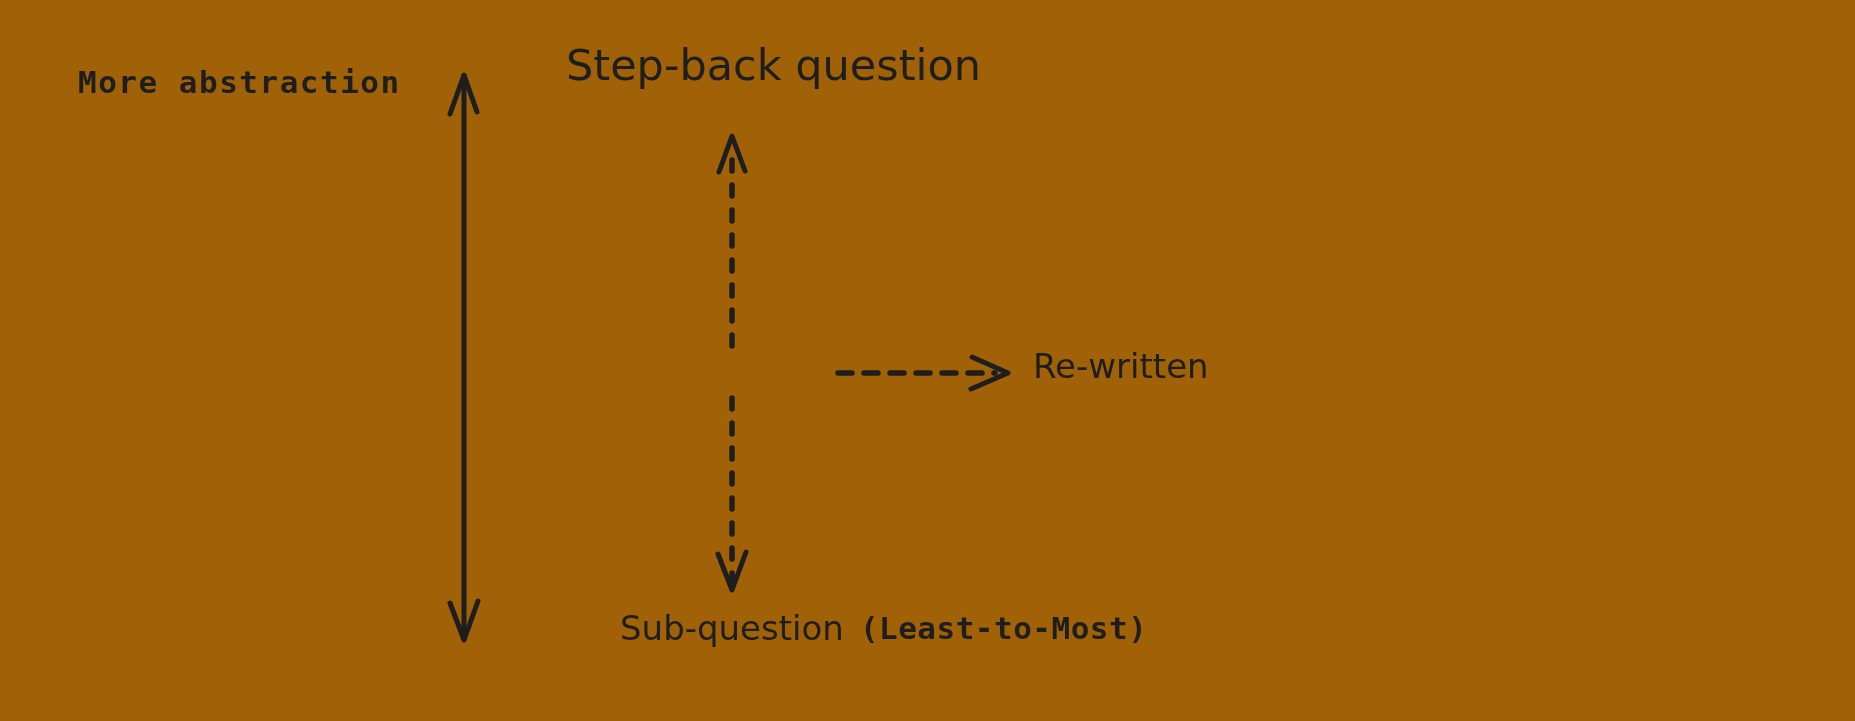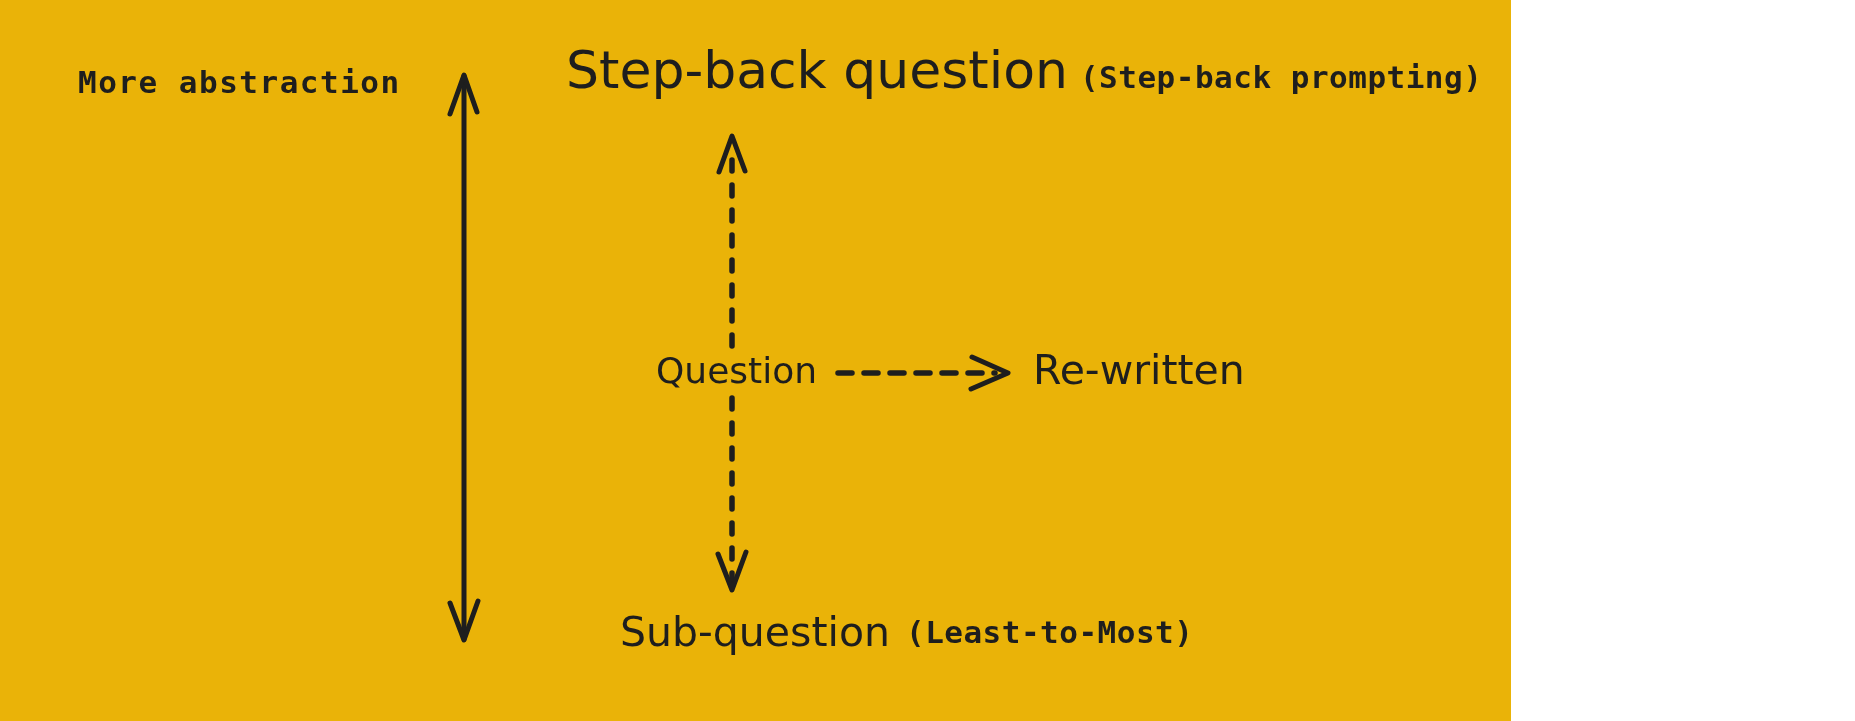--- a/index.html
+++ b/index.html
@@ -2,23 +2,23 @@
 <html><head>
 <meta charset="utf-8">
 <style>
   html, body {
     margin: 0;
     padding: 0;
     background: #ffffff;
   }
   .canvas {
     position: relative;
-    width: 1511px;
+    width: 1855px;
     height: 721px;
-    background: #eab308;
+    background: #a16207;
     overflow: hidden;
     color: #1e1e1e;
   }
   .arrow-layer {
     position: absolute;
     left: 0;
     top: 0;
     width: 1855px;
     height: 721px;
   }
@@ -33,22 +33,22 @@
     font-size: 31px;
     letter-spacing: 1.5px;
     color: #1e1e1e;
   }
   .hand {
     font-family: "DejaVu Sans", "Liberation Sans", sans-serif;
     font-weight: normal;
     color: #1e1e1e;
     white-space: nowrap;
   }
-  .hand.xl { font-size: 52px; }
-  .hand.lg { font-size: 41px; }
+  .hand.xl { font-size: 43px; }
+  .hand.lg { font-size: 34px; }
   .hand.md { font-size: 36px; }
   .node-row {
     position: absolute;
     display: flex;
     align-items: baseline;
     white-space: nowrap;
   }
   .node-row .mono { letter-spacing: 0.5px; }
   .gap12 { gap: 12px; }
   .gap10 { gap: 10px; }
@@ -81,24 +81,22 @@
       <path d="M 732 398 L 732 584" stroke-width="5.5" stroke-dasharray="11 14"></path>
       <path d="M 718 554 L 732 590 L 746 552" stroke-width="5"></path>
     </g>
   </svg>
 
   <div class="label mono" style="left:78px; top:64px;">More abstraction</div>
 
 
   <div class="node-row gap12" style="left:566px; top:40px;">
     <span class="hand xl">Step-back question</span>
-    <span class="mono">(Step-back prompting)</span>
   </div>
 
-  <div class="label hand md" style="left:656px; top:350px;">Question</div>
 
   <div class="node-row gap10" style="left:1033px; top:346px;">
     <span class="hand lg">Re-written</span>
   </div>
 
   <div class="node-row gap16" style="left:620px; top:608px;">
     <span class="hand lg">Sub-question</span>
     <span class="mono">(Least-to-Most)</span>
   </div>
 

